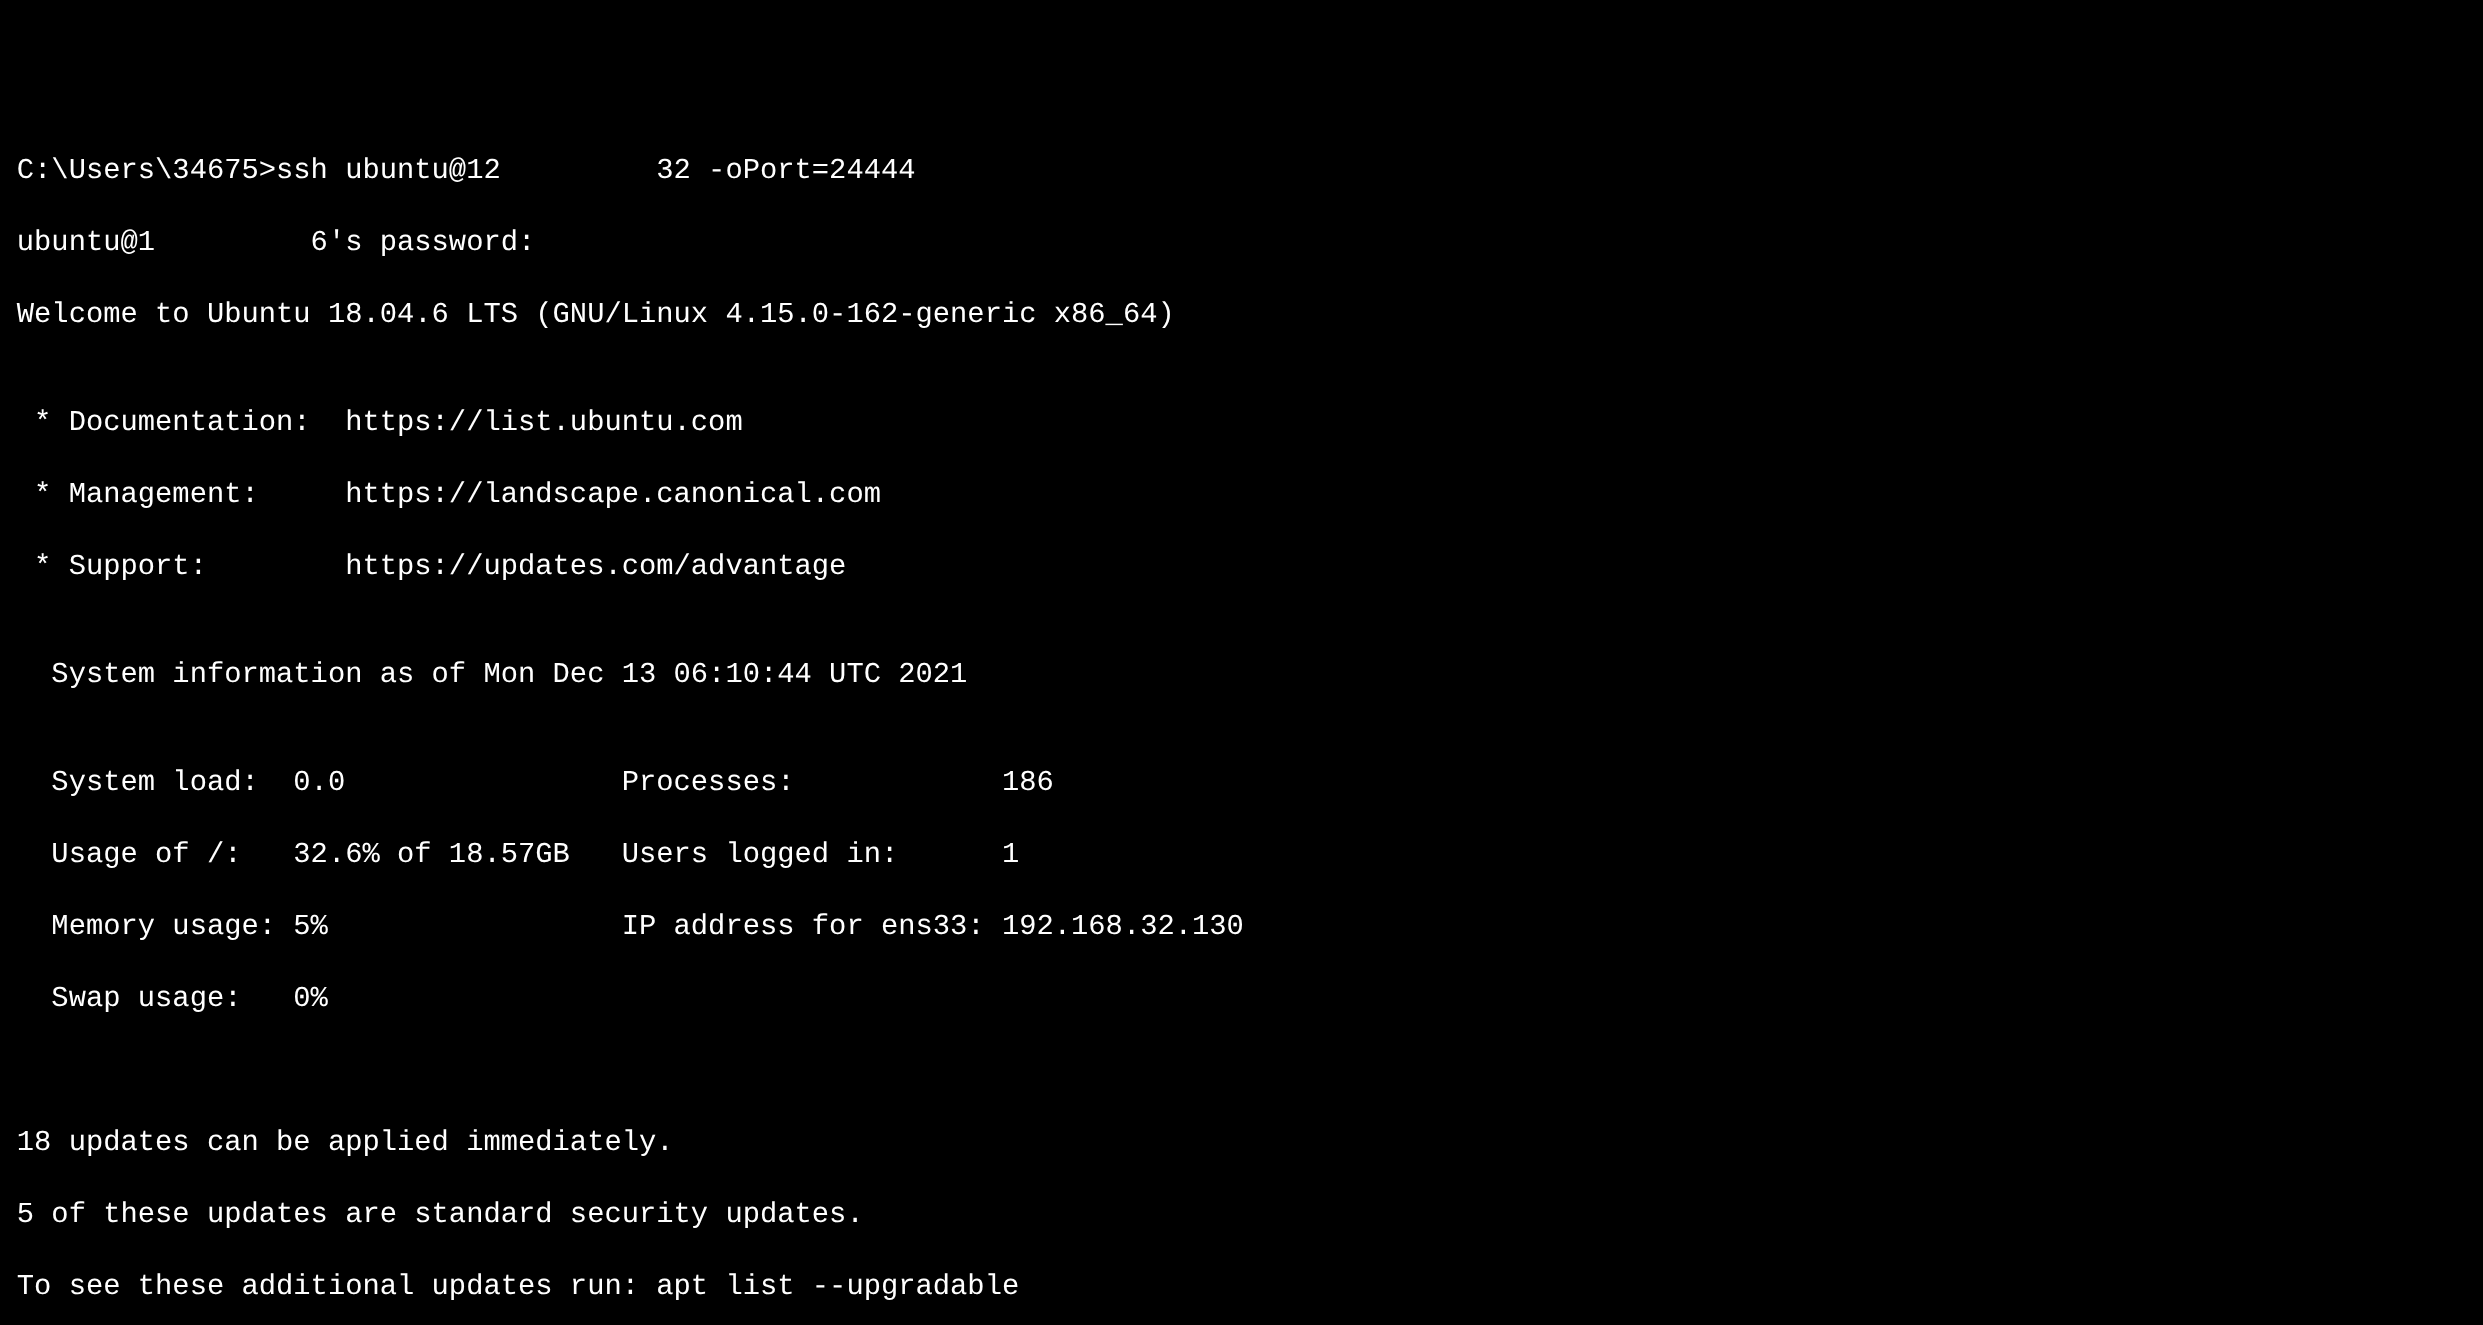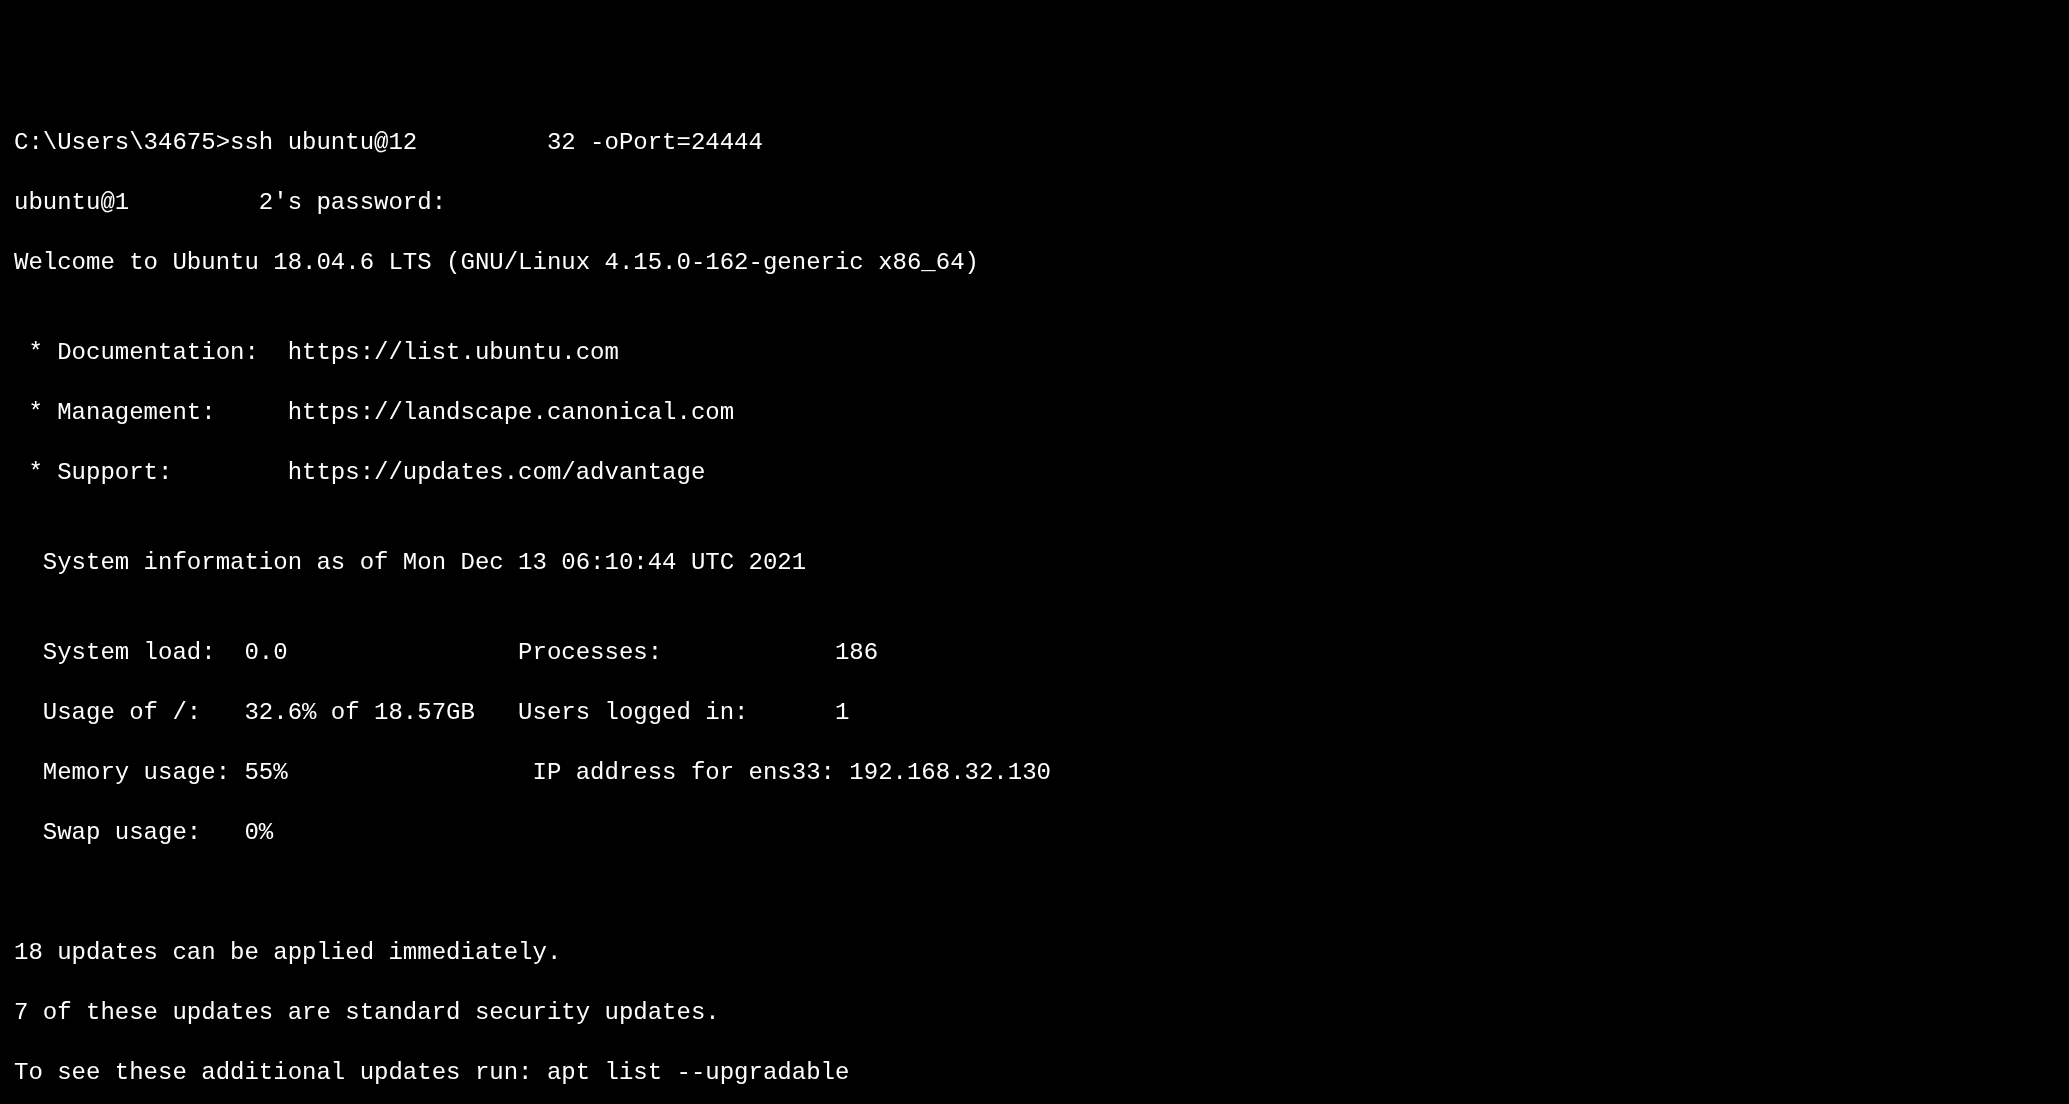--- a/index.html
+++ b/index.html
@@ -16,37 +16,37 @@
       min-height: 1104px;
     }
     .line { white-space: pre; }
   </style>
 </head>
 <body>
 
 
 
 <div class="line">C:\Users\34675&gt;ssh ubuntu@12         32 -oPort=24444</div>
-<div class="line">ubuntu@1         2's password:</div>
+<div class="line">ubuntu@1         6's password:</div>
 <div class="line">Welcome to Ubuntu 18.04.6 LTS (GNU/Linux 4.15.0-162-generic x86_64)</div>
 <div class="line"></div>
 <div class="line"> * Documentation:  https://list.ubuntu.com</div>
 <div class="line"> * Management:     https://landscape.canonical.com</div>
 <div class="line"> * Support:        https://updates.com/advantage</div>
 <div class="line"></div>
 <div class="line">  System information as of Mon Dec 13 06:10:44 UTC 2021</div>
 <div class="line"></div>
 <div class="line">  System load:  0.0                Processes:            186</div>
 <div class="line">  Usage of /:   32.6% of 18.57GB   Users logged in:      1</div>
-<div class="line">  Memory usage: 55%                 IP address for ens33: 192.168.32.130</div>
+<div class="line">  Memory usage: 5%                 IP address for ens33: 192.168.32.130</div>
 <div class="line">  Swap usage:   0%</div>
 <div class="line"></div>
 <div class="line"></div>
 <div class="line">18 updates can be applied immediately.</div>
-<div class="line">7 of these updates are standard security updates.</div>
+<div class="line">5 of these updates are standard security updates.</div>
 <div class="line">To see these additional updates run: apt list --upgradable</div>
 <div class="line"></div>
 
 
 <div class="line"></div>
 <div class="line"></div>
 
 
 
 

